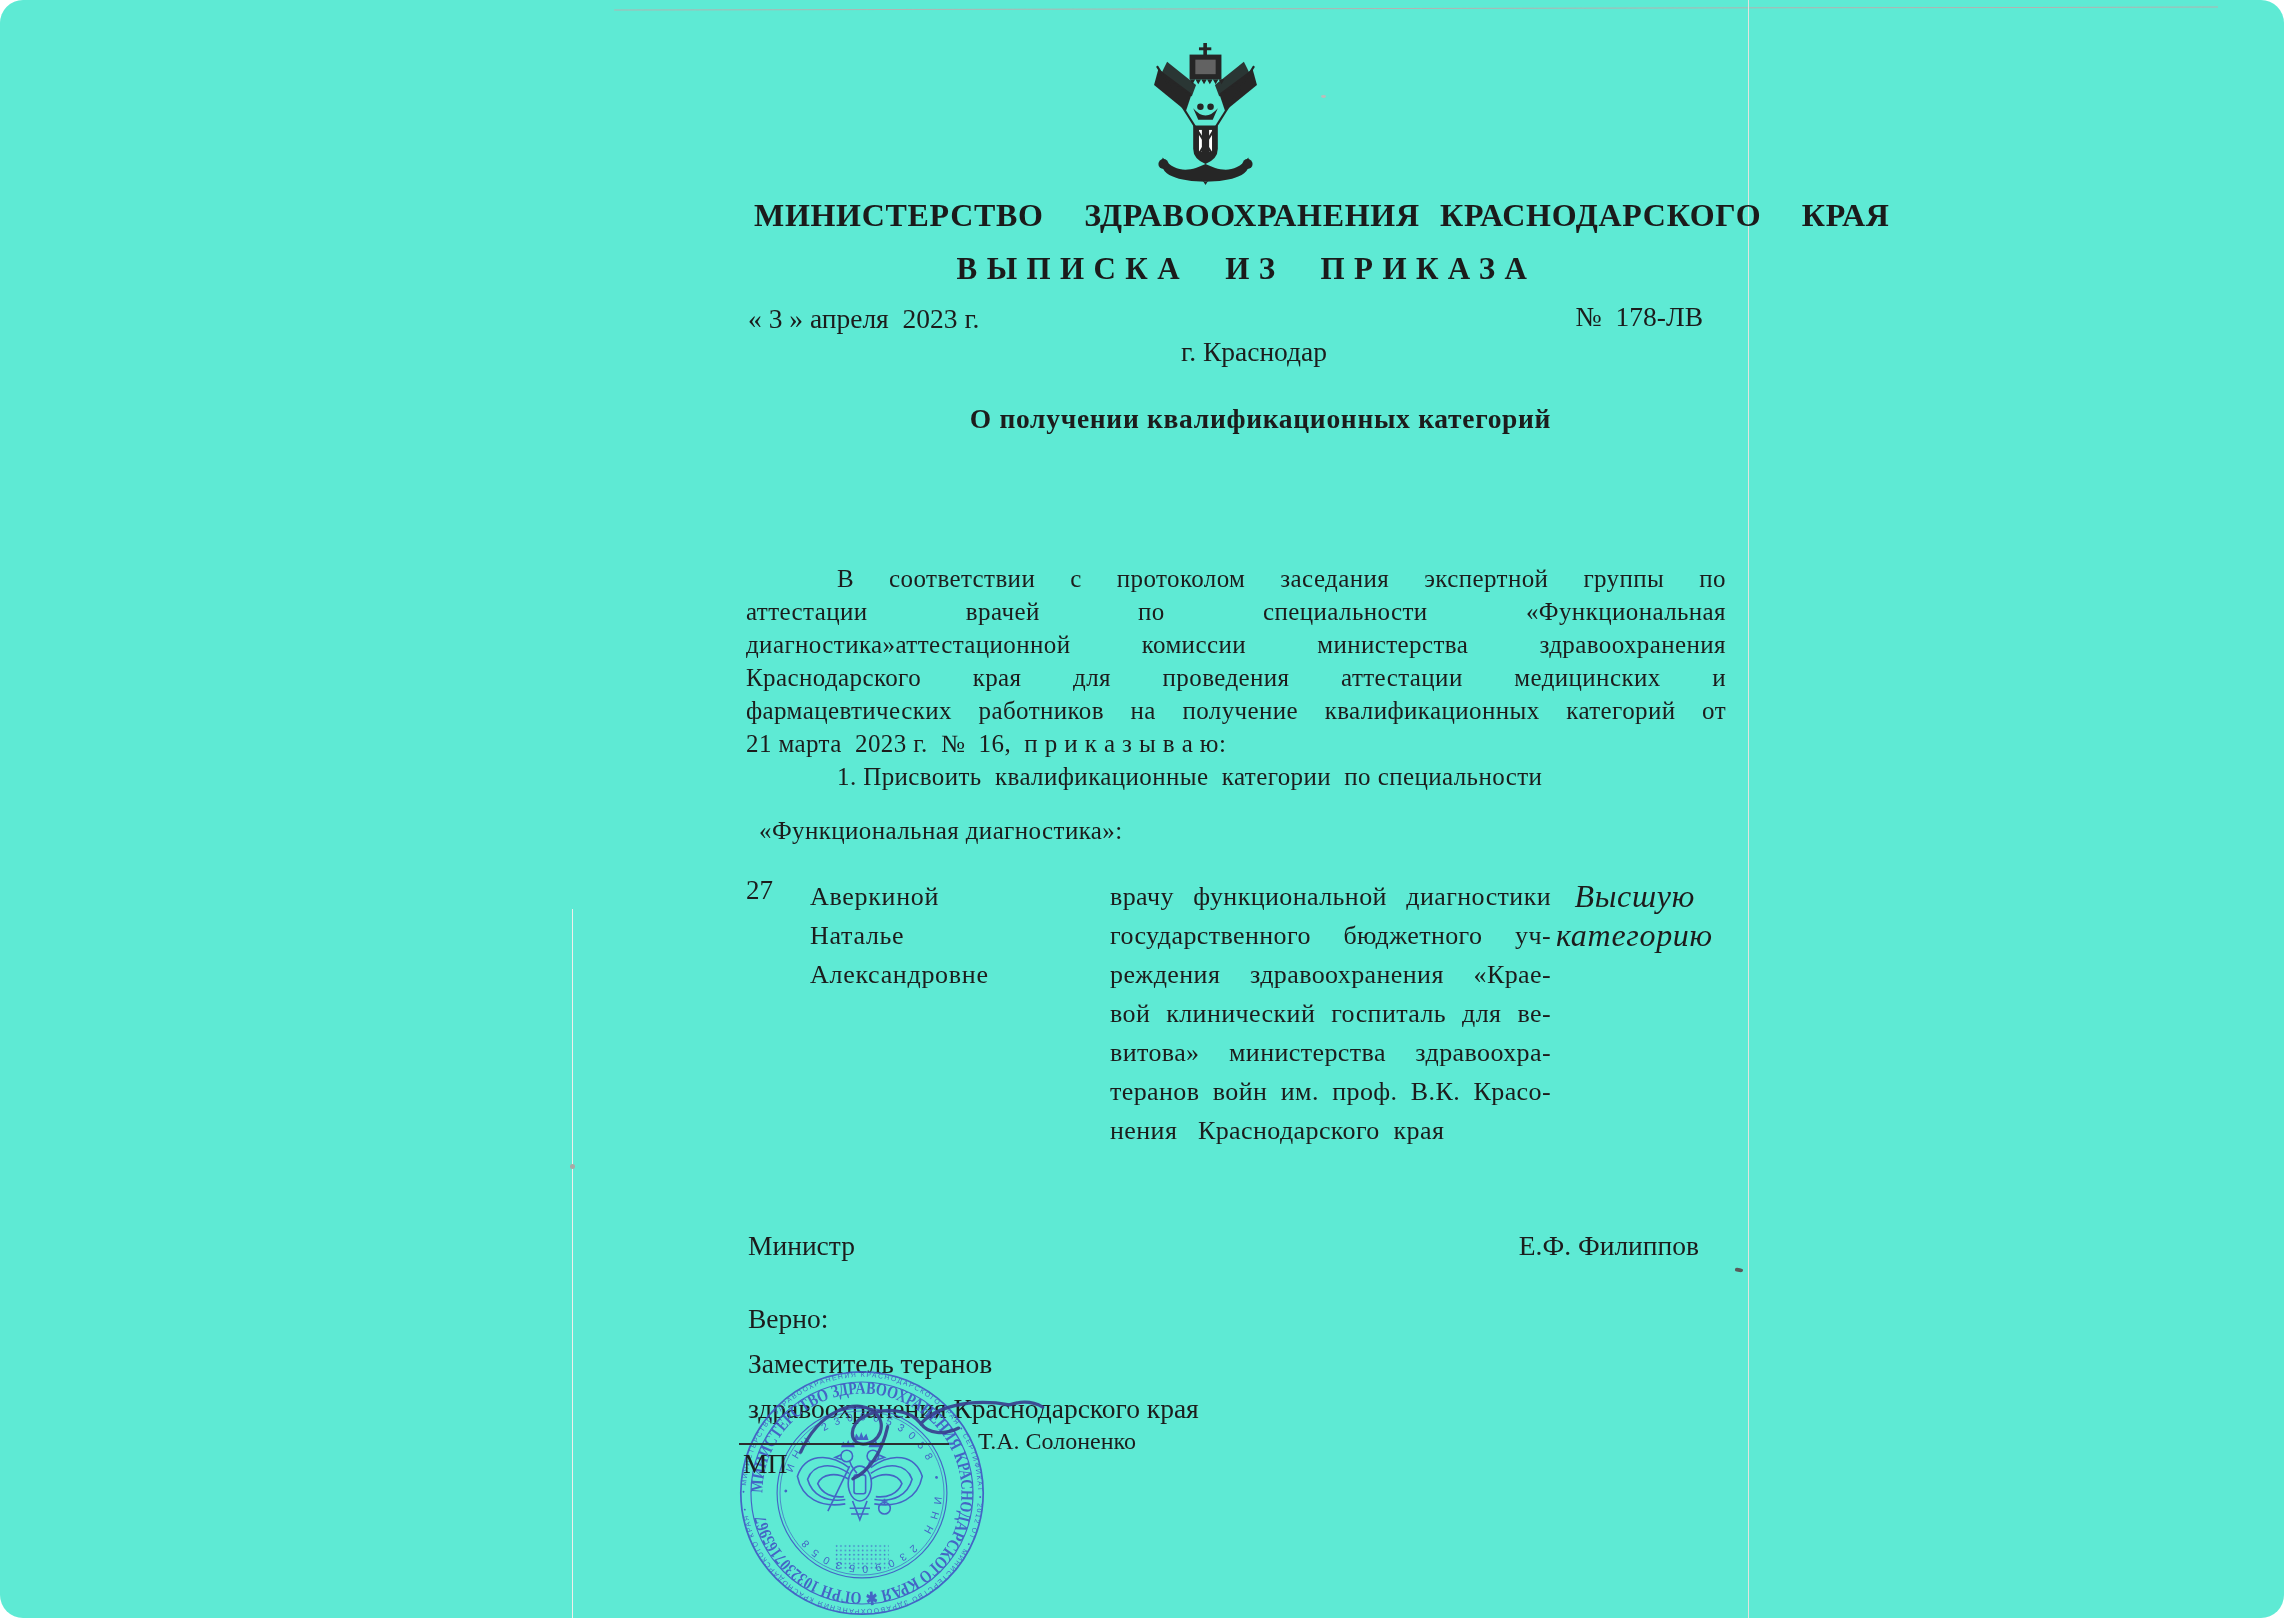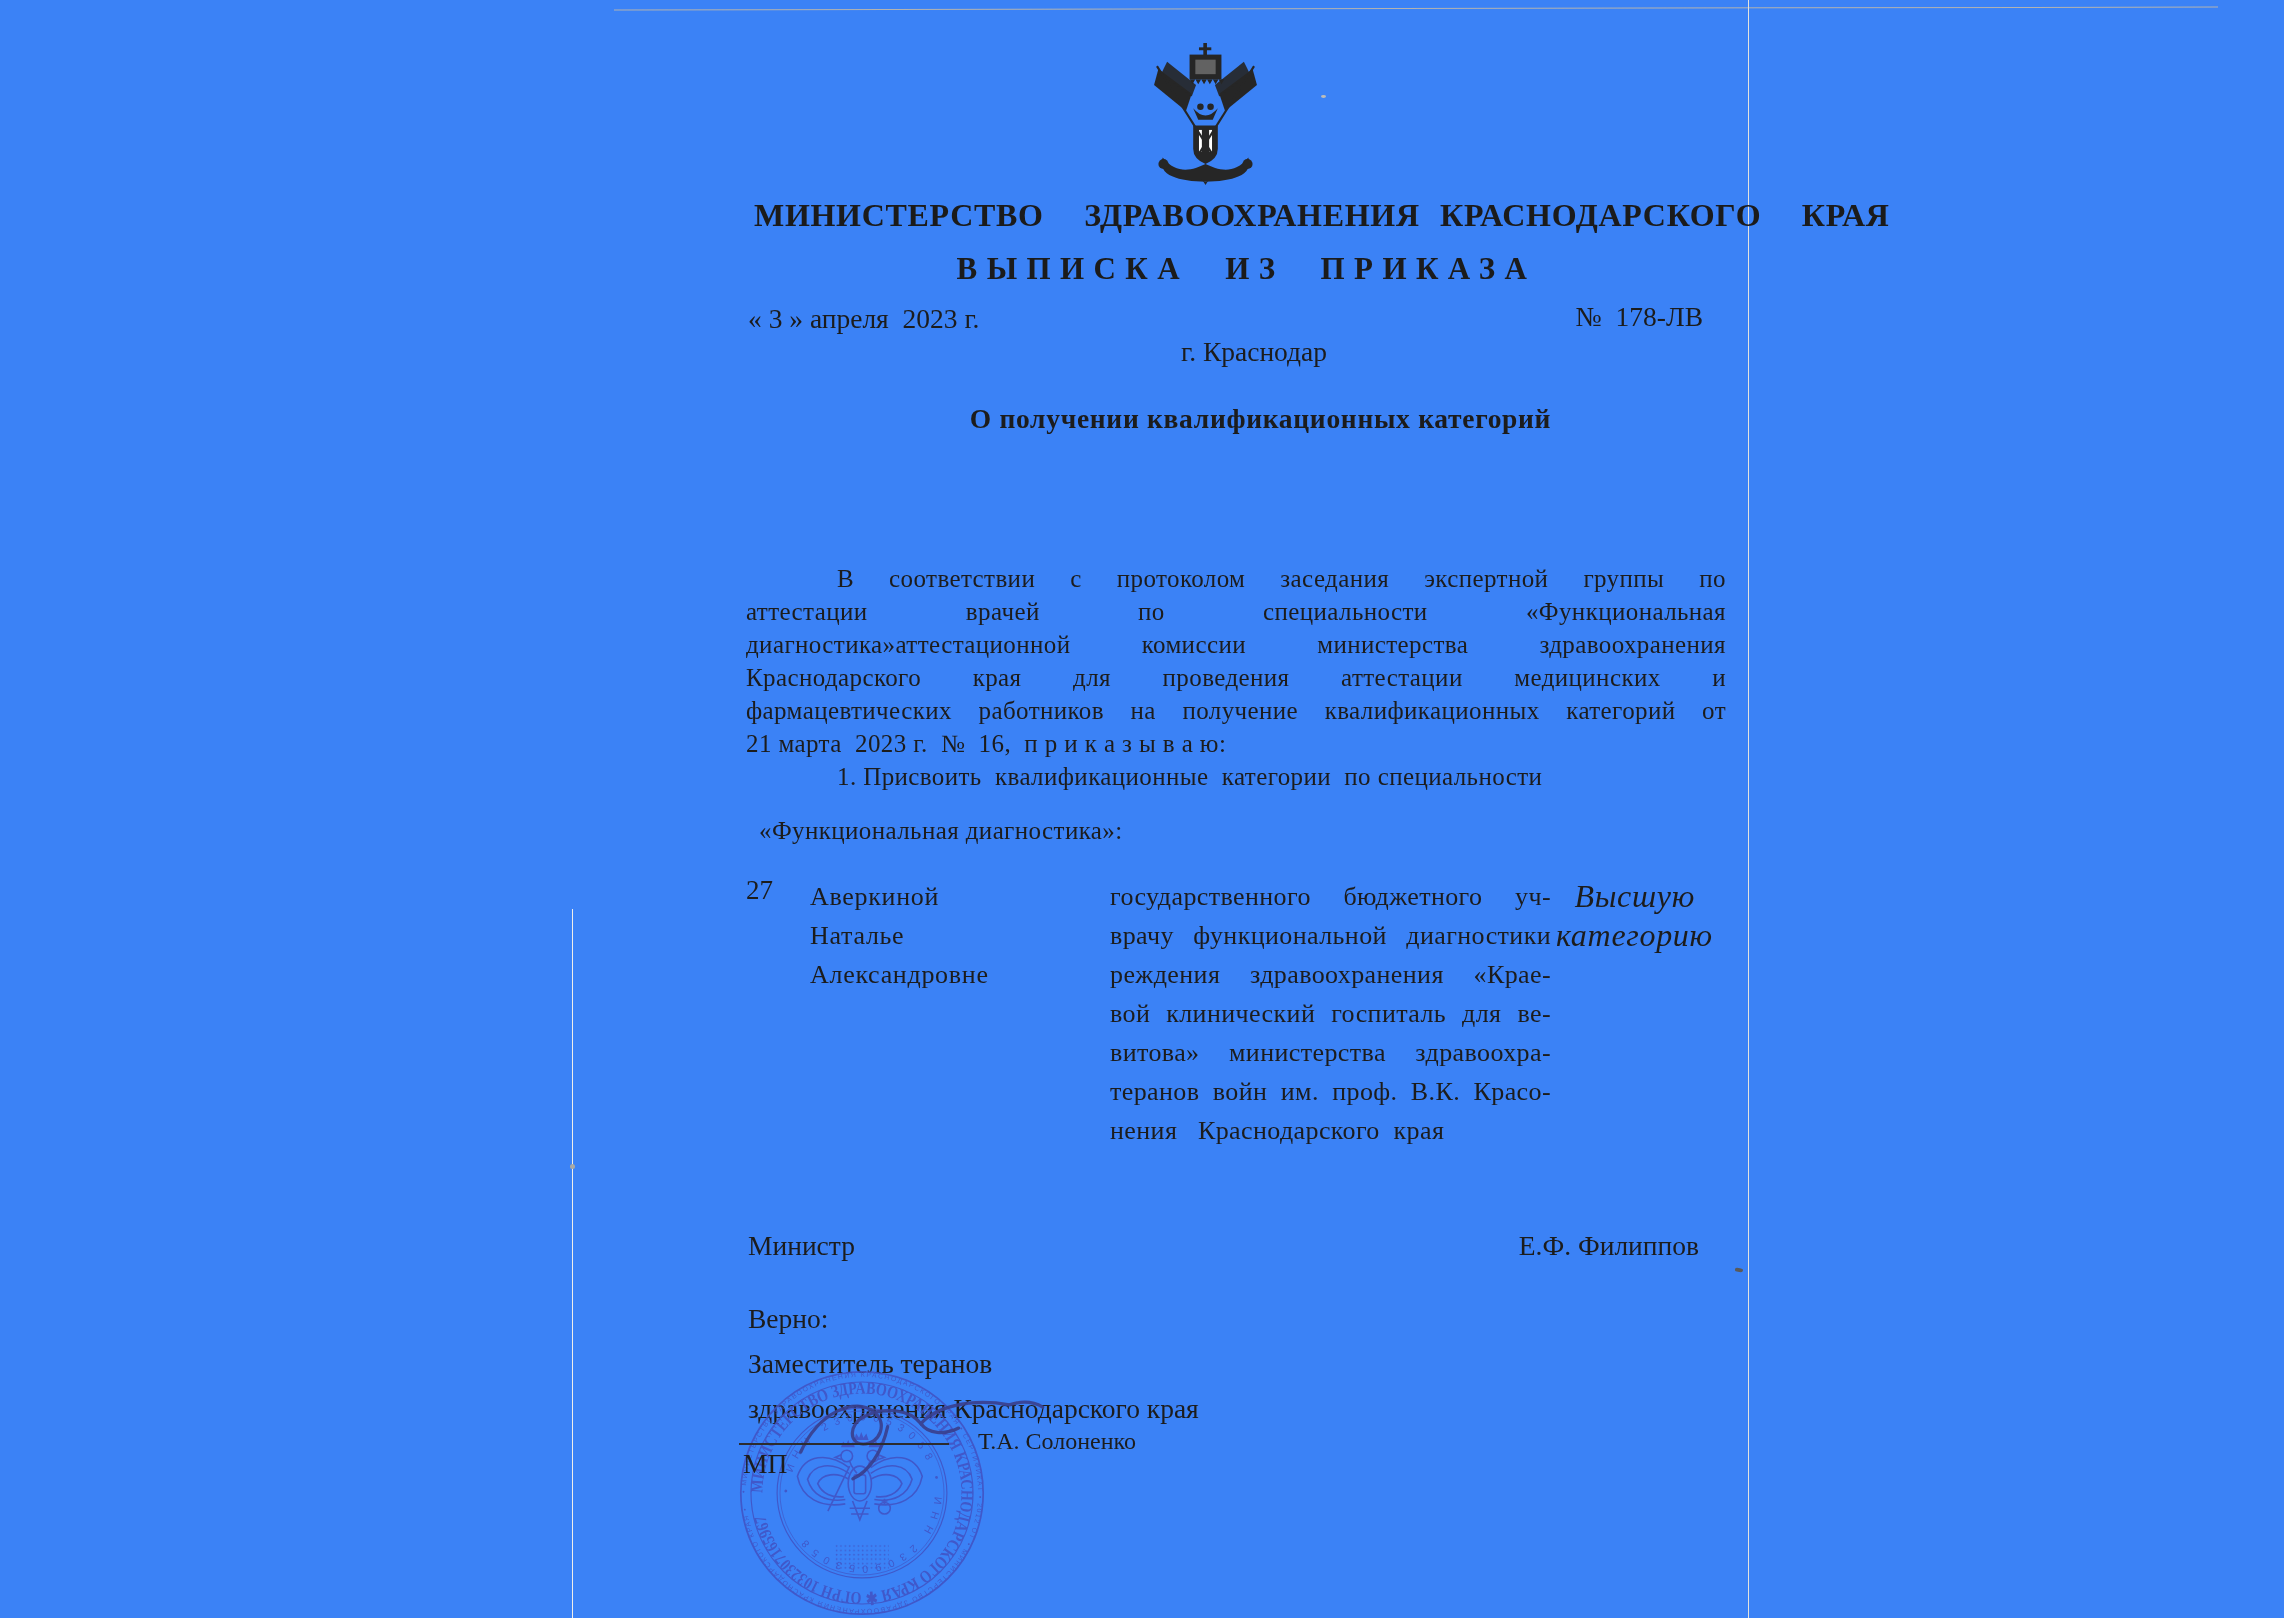--- a/index.html
+++ b/index.html
@@ -1,20 +1,21 @@
 <!DOCTYPE html>
 <html lang="ru" style="font-size:11.6px"><head>
 <meta charset="utf-8">
 <style>
   html,body{margin:0;padding:0;background:#fff;}
   .canvas{
-    position:relative;width:2284px;height:1618px;background:#3b82f6;
+    position:relative;width:2284px;height:1618px;background:#5eead4;
     overflow:hidden;
     font-family:"Liberation Serif","DejaVu Serif",serif;
     color:#1c1c1c;
+    border-radius:23px;
   }
   .abs{position:absolute;}
   
   .scan-topline{left:614px;top:8px;width:1604px;height:1.4px;background:#b3b3b1;transform:rotate(-0.1deg);}
   .page-edge-right{left:1748px;top:0;width:1.4px;height:1618px;background:#e3e3df;}
   .page-edge-left{left:572px;top:909px;width:1.4px;height:709px;background:#efeeea;}
   .speck1{left:1735px;top:1268px;width:8px;height:3.6px;background:#5a5a5a;border-radius:40%;transform:rotate(8deg);}
   .speck2{left:570px;top:1164px;width:5px;height:5px;background:#a9a9a5;border-radius:50%;}
   .speck3{left:1321px;top:95px;width:5px;height:2.9px;background:#bdbdb9;border-radius:50%;}
   
@@ -114,22 +115,22 @@
     <div class="item2">«Функциональная диагностика»:</div>
   </div>
 
   <div class="abs rownum">27</div>
   <div class="abs namecol">
     <div>Аверкиной</div>
     <div>Наталье</div>
     <div>Александровне</div>
   </div>
   <div class="abs poscol">
+    <div class="jline">врачу функциональной диагностики</div>
     <div class="jline">государственного бюджетного уч-</div>
-    <div class="jline">врачу функциональной диагностики</div>
     <div class="jline">реждения здравоохранения «Крае-</div>
     <div class="jline">вой клинический госпиталь для ве-</div>
     <div class="jline">витова» министерства здравоохра-</div>
     <div class="jline">теранов войн им. проф. В.К. Красо-</div>
     <div class="preline">нения   Краснодарского  края</div>
   </div>
   <div class="abs catcol">
     <div>Высшую</div>
     <div>категорию</div>
   </div>

